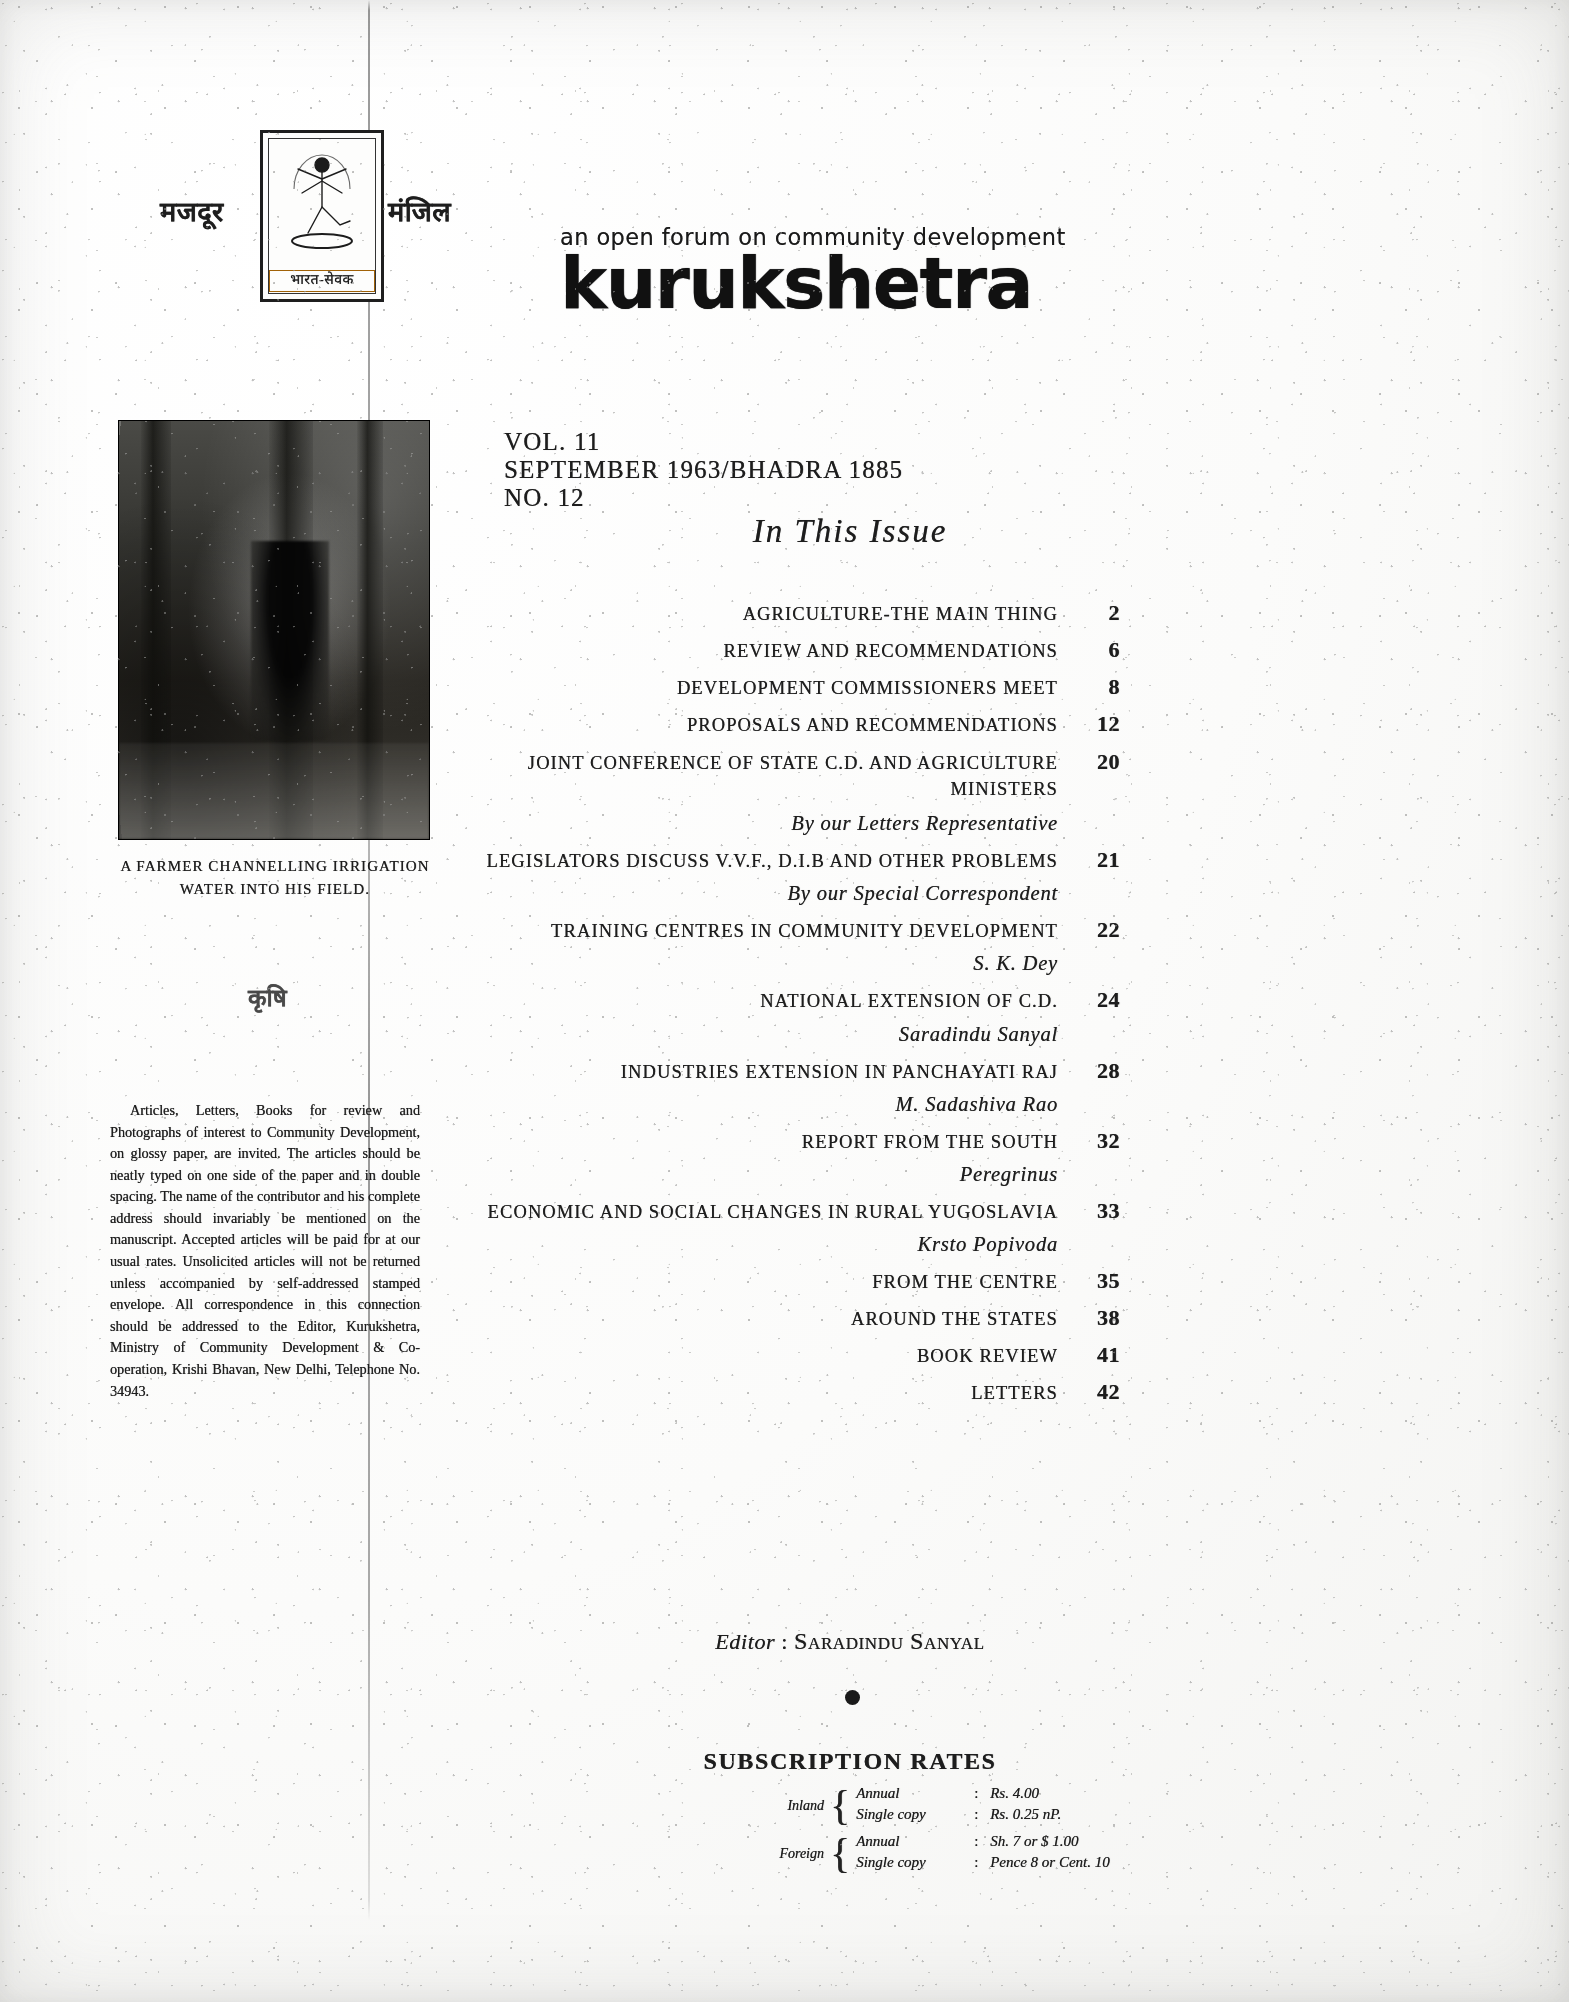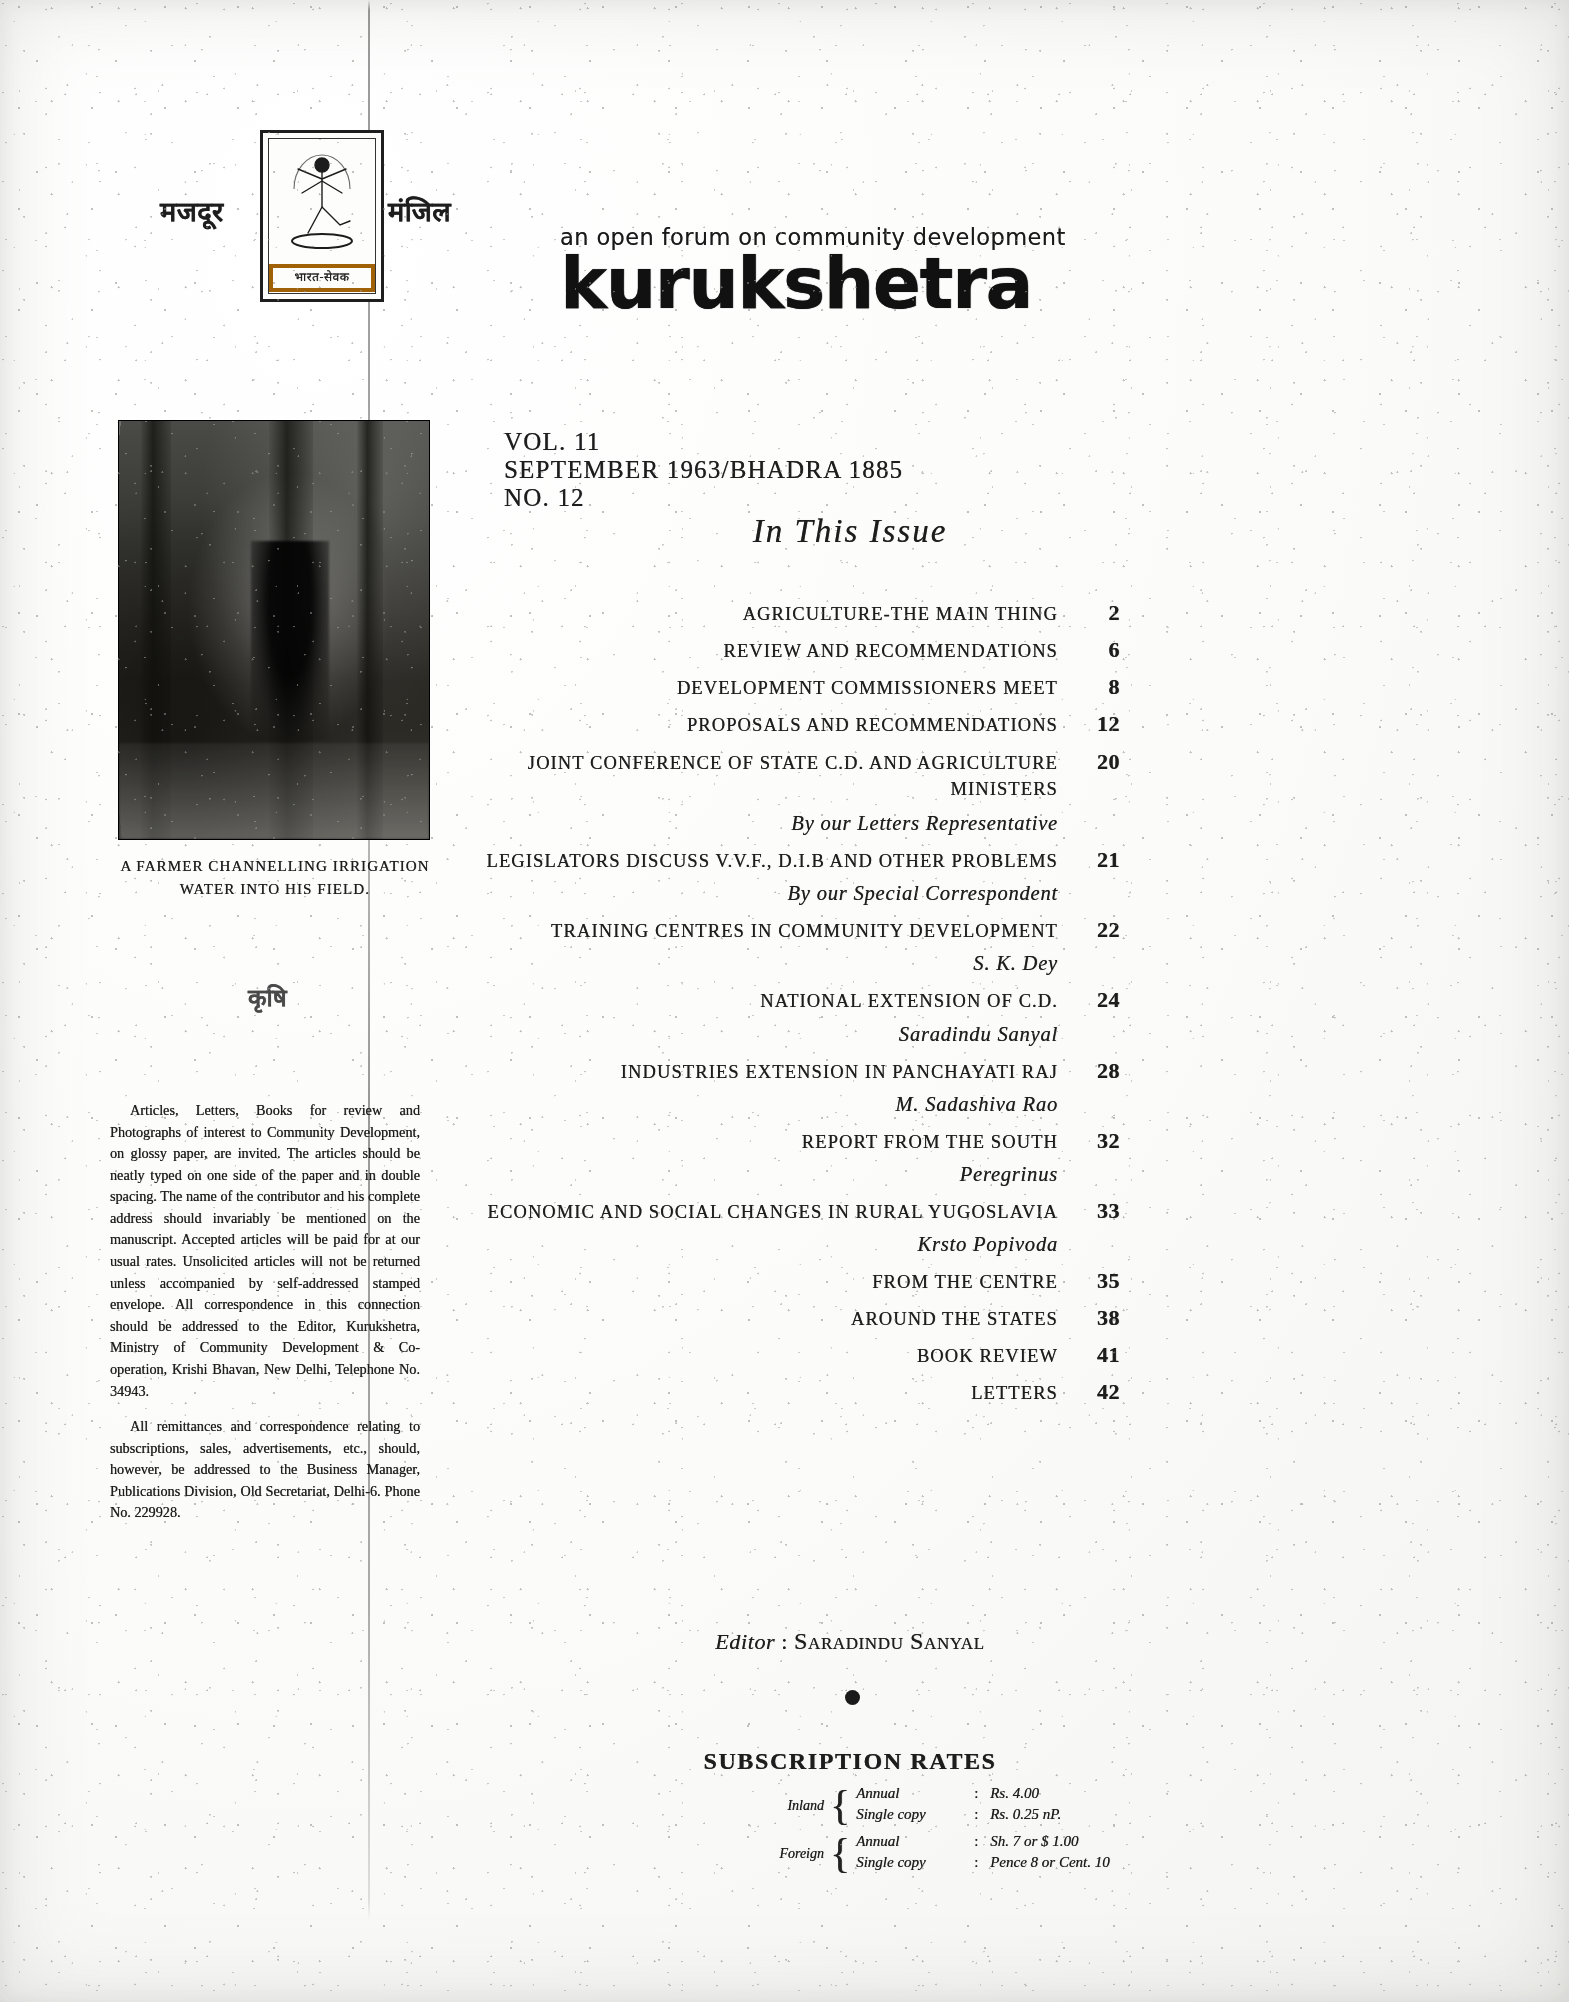--- a/index.html
+++ b/index.html
@@ -79,22 +79,22 @@
   #emblem-inner{
     position:absolute;inset:5px;
     border:1px solid #333;
   }
   #emblem-figure{
     position:absolute;left:50%;top:16px;transform:translateX(-50%);
     width:76px;height:104px;
   }
   #emblem-caption{
     position:absolute;left:6px;right:6px;bottom:7px;height:20px;
-    border:4px solid #a16207;
-    font-size:12px;line-height:18px;text-align:center;letter-spacing:.5px;
+    border:1px solid #a16207;
+    font-size:14px;line-height:18px;text-align:center;letter-spacing:.5px;
   }
   .deva{
     position:absolute;top:62px;
     font-size:27px;font-weight:bold;letter-spacing:.5px;
     font-family:"Liberation Serif", serif;
   }
   #deva-left{ left:0px; }
   #deva-right{ left:228px; }
 
   
@@ -417,17 +417,16 @@
   <div class="figure"></div>
   <div class="water"></div>
 </div>
 
 <div id="photo-caption" class="ink">A FARMER CHANNELLING IRRIGATION WATER INTO HIS FIELD.</div>
 
 <div id="small-deva" class="ink">कृषि</div>
 
 <div id="notes" class="ink">
   <p>Articles, Letters, Books for review and Photographs of interest to Community Development, on glossy paper, are invited. The articles should be neatly typed on one side of the paper and in double spacing. The name of the contributor and his complete address should invariably be mentioned on the manuscript. Accepted articles will be paid for at our usual rates. Unsolicited articles will not be returned unless accompanied by self-addressed stamped envelope. All correspondence in this connection should be addressed to the Editor, Kurukshetra, Ministry of Community Development &amp; Co-operation, Krishi Bhavan, New Delhi, Telephone No. 34943.</p>
-  <p>All remittances and correspondence relating to subscriptions, sales, advertisements, etc., should, however, be addressed to the Business Manager, Publications Division, Old Secretariat, Delhi-6. Phone No. 229928.</p>
 </div>
 
 <div id="speckle"></div>
 <div id="edge-vignette"></div>
 
 </body></html>

